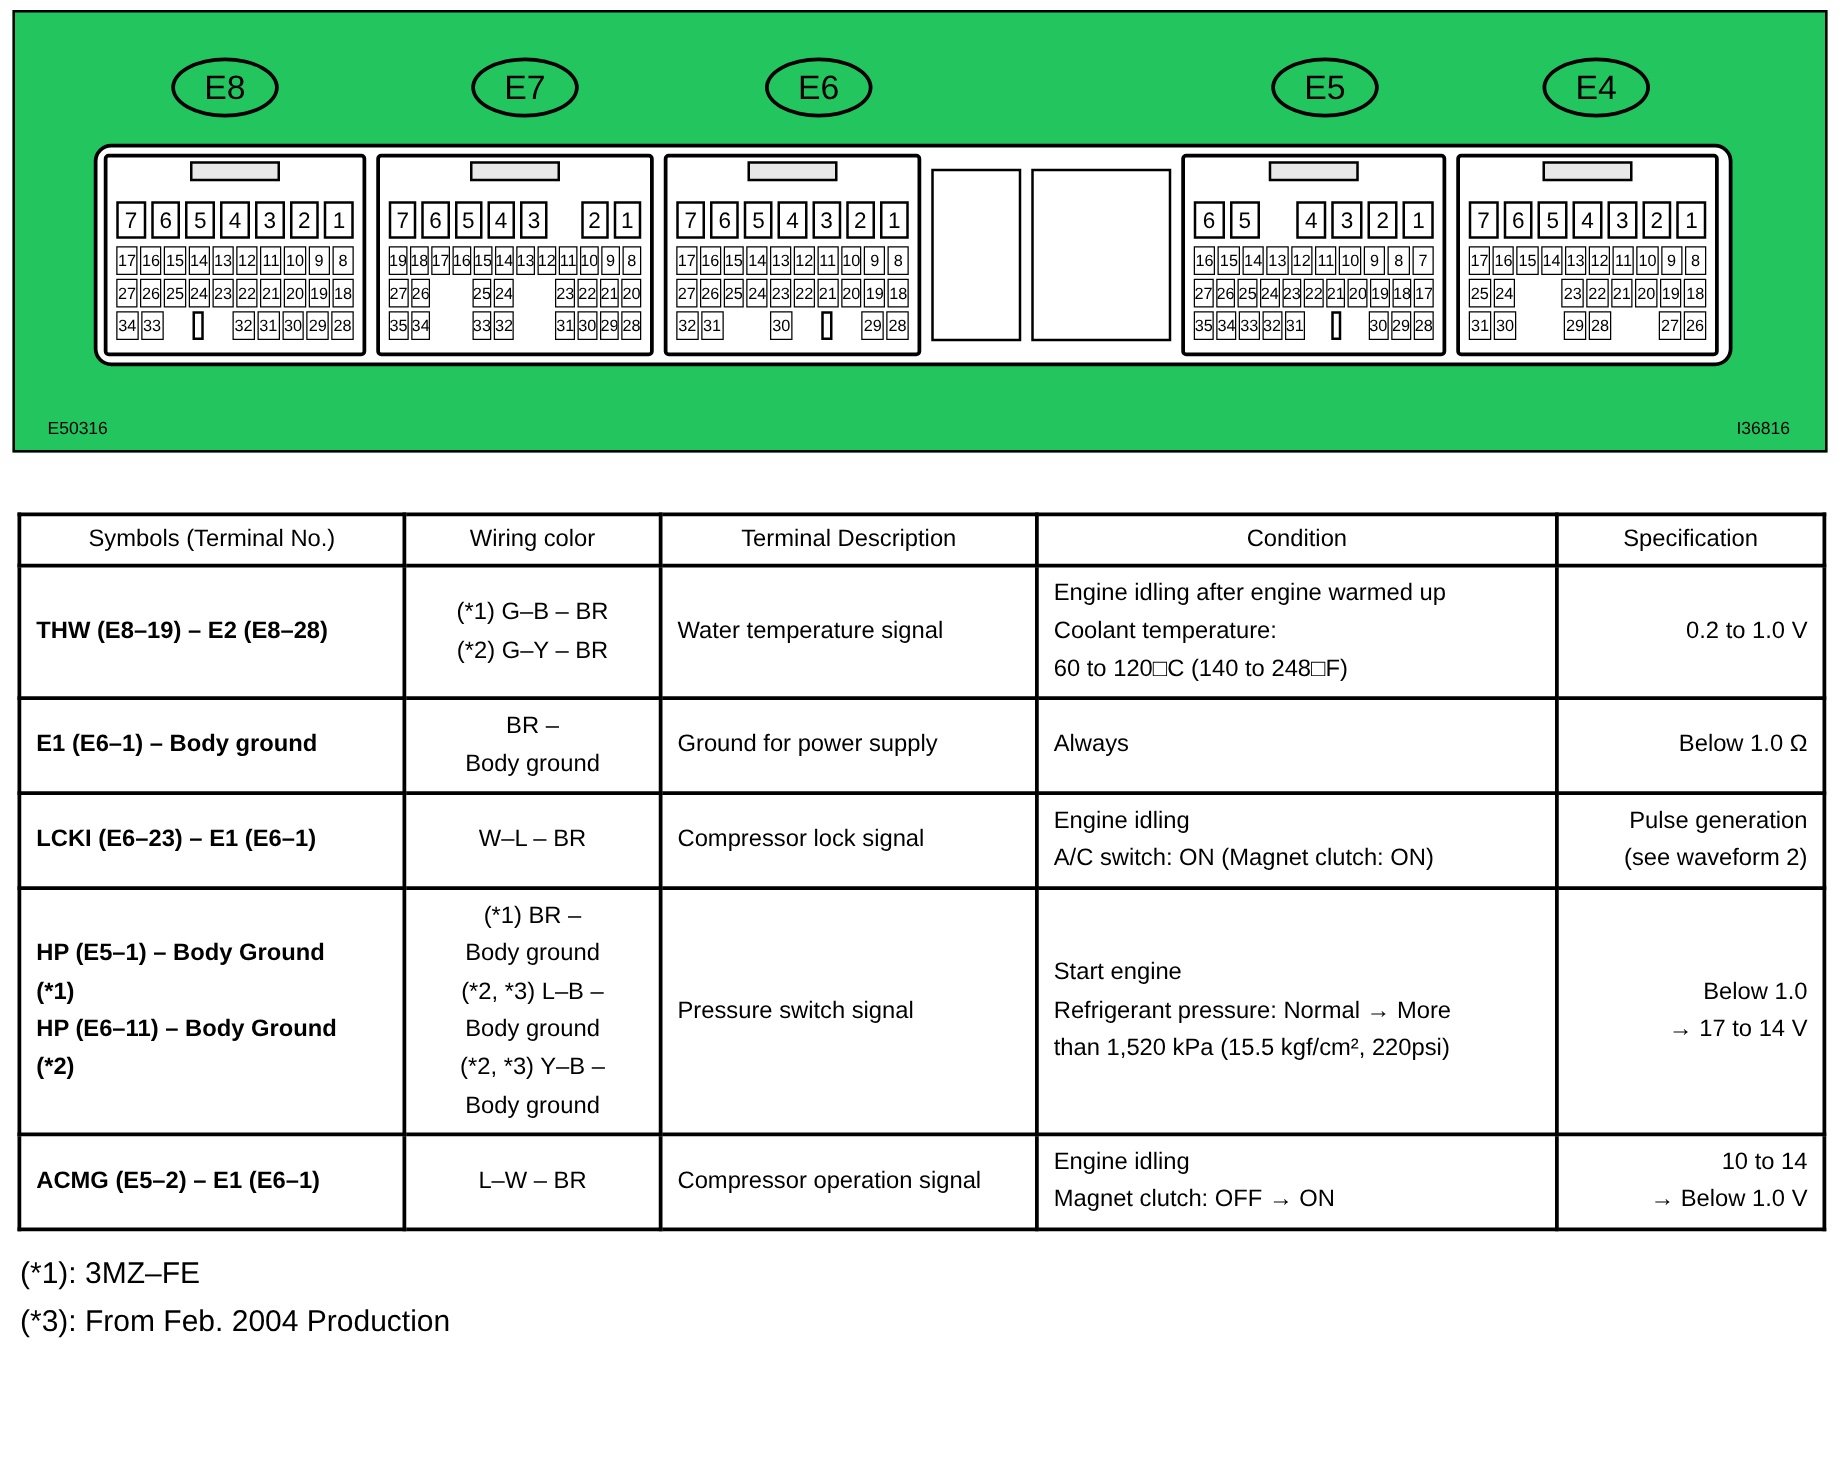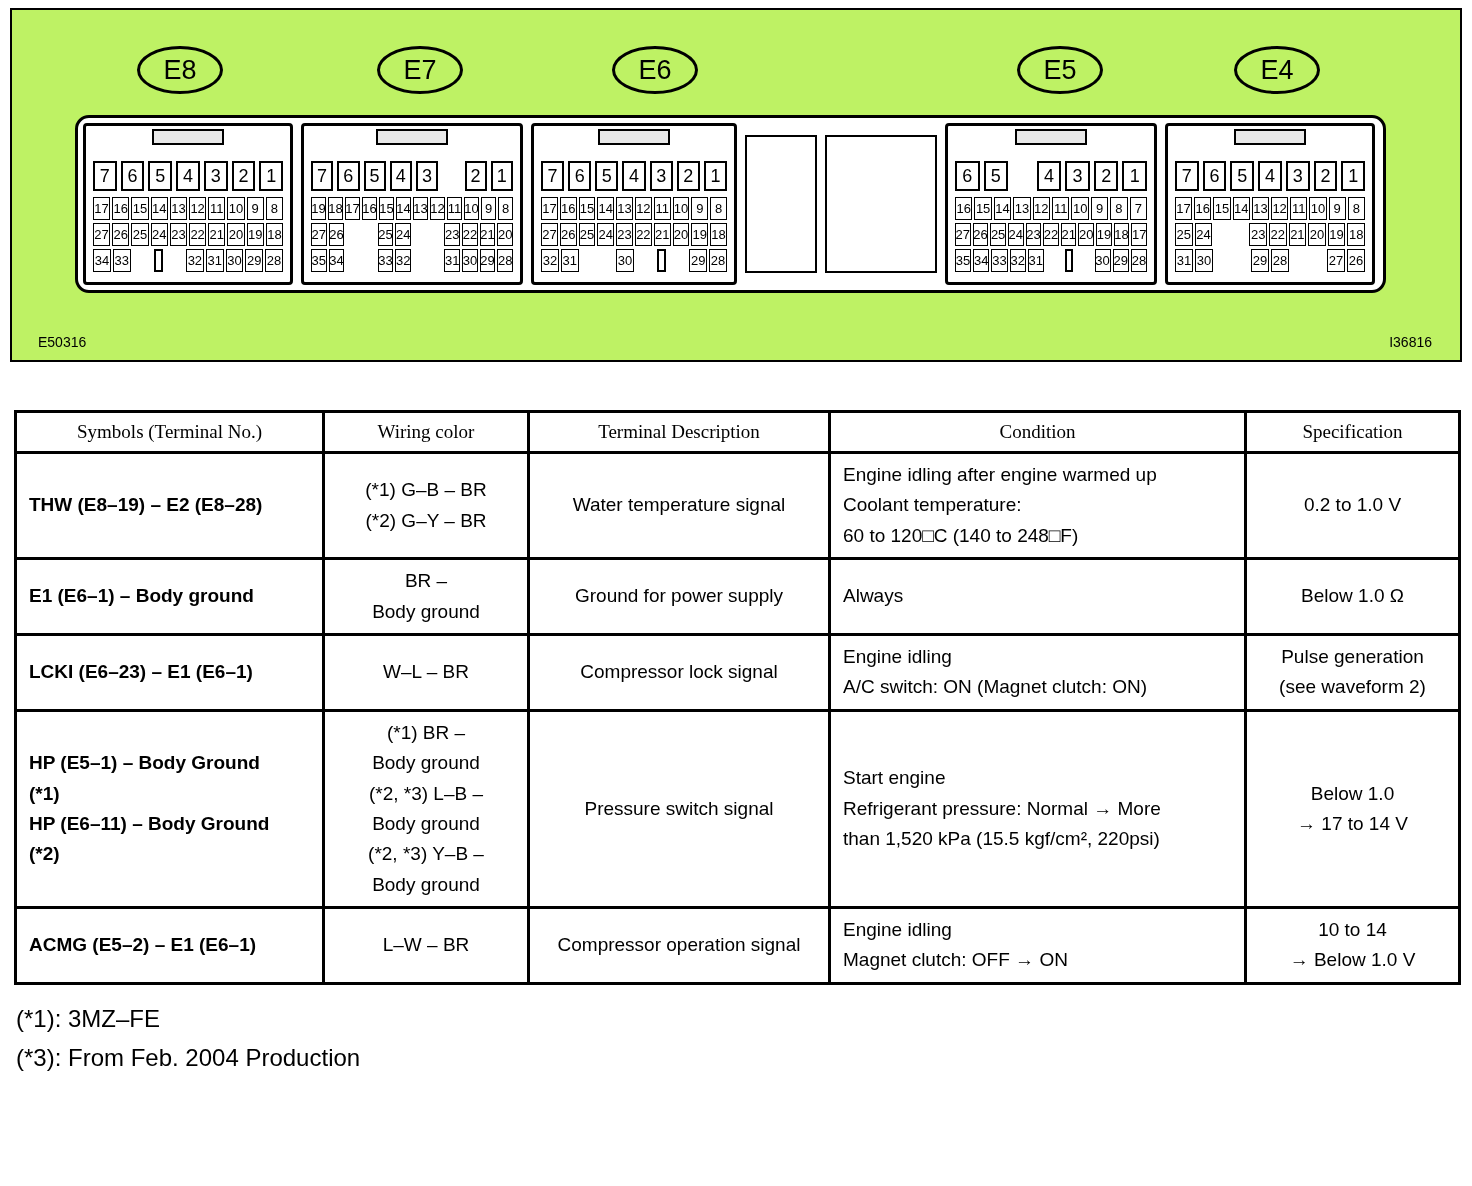--- a/index.html
+++ b/index.html
@@ -8,21 +8,21 @@
     font-family:"Liberation Sans","DejaVu Sans",sans-serif;
     color:#000;
   }
 
   
   .diagram-panel {
     position:relative;
     margin:8px 0 0 10px;
     width:1448px; height:350px;
     border:2px solid #000;
-    background:#bef264;
+    background:#22c55e;
   }
   .conn-tag {
     position:absolute; top:36px;
     width:80px; height:42px;
     border:3px solid #000; border-radius:50%;
     display:flex; align-items:center; justify-content:center;
     font-size:27px;
   }
   .connector-strip {
     position:absolute; left:63px; top:105px;
@@ -71,27 +71,27 @@
     border-collapse:collapse; table-layout:fixed;
     width:1444px; margin:48px 0 0 14px;
     font-size:19px;
   }
   table.spec th, table.spec td {
     border:3px solid #000;
     white-space:pre-line;
     vertical-align:middle;
     line-height:1.6;
   }
-  table.spec th { height:34px; font-weight:400; text-align:center; padding:2px 4px;font-family:Liberation Serif, serif; }
+  table.spec th { height:34px; font-weight:400; text-align:center; padding:2px 4px; }
   table.spec td { padding:6px 12px; }
   td.c-sym  { text-align:left;font-weight:bold; }
   td.c-wire { text-align:center; }
-  td.c-desc { text-align:center;border-radius:23px; }
+  td.c-desc { text-align:left;border-radius:23px; }
   td.c-cond { text-align:left; }
-  td.c-spec { text-align:center; }
+  td.c-spec { text-align:right; }
 
   
   .footnotes { margin:14px 0 0 16px; font-size:24px; line-height:1.63; }
 </style>
 </head>
 <body>
 
 <div class="diagram-panel">
 
   <div class="conn-tag" style="left:125px">E8</div>

